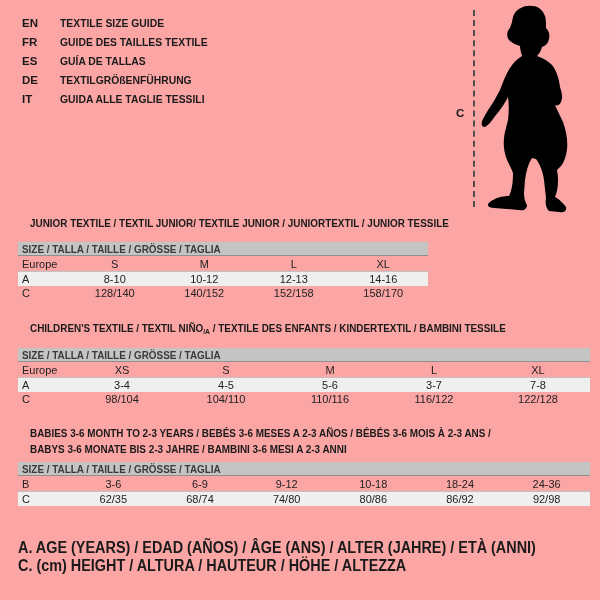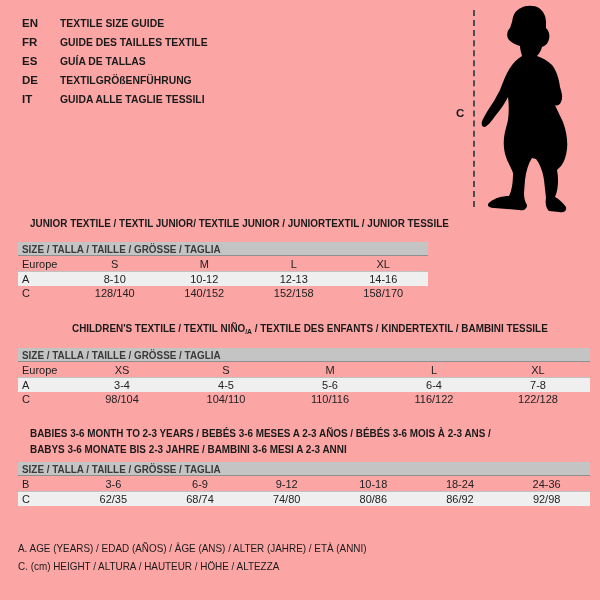--- a/index.html
+++ b/index.html
@@ -16,21 +16,21 @@
   .lang-title{font-size:11.5px;font-weight:700;}
 
   
   .baby-svg{position:absolute;left:480px;top:0;}
   .dash-line{position:absolute;left:473px;top:10px;height:197px;width:0;border-left:2px dashed #4d4d4d;}
   .c-label{position:absolute;left:456px;top:107px;font-size:11.5px;font-weight:700;}
 
   
   .tbl-title{position:absolute;left:30px;font-size:11px;font-weight:700;line-height:16px;white-space:nowrap;}
   .t1-title{top:215px;}
-  .t2-title{top:320px;margin-left:42px;}
+  .t2-title{top:320px;}
   .t3-title{top:425px;}
   .subA{font-size:7.5px;vertical-align:-2px;}
 
   
   .tbl{position:absolute;left:18px;}
   .t1{top:242px;width:410px;}
   .t2{top:348px;width:572px;}
   .t3{top:462px;width:572px;}
   table{border-collapse:collapse;table-layout:fixed;width:100%;}
   td{font-size:11px;height:14px;padding:0;text-align:center;vertical-align:middle;color:#222;}
@@ -38,21 +38,21 @@
   tr.bar td{
     background:#c4c4c4;border-bottom:1px solid #8f8f8f;color:#3a3a3a;
     font-weight:700;text-align:left;padding-left:4px;height:13px;
   }
   tr.rh td{border-bottom:1px solid #c2c2c2;height:15px;}
   td.lab{text-align:left;padding-left:4px;}
   tr.alt td{background:#efefef;}
 
   
   .notes{position:absolute;left:18px;top:539px;}
-  .note-line{font-size:11px;font-weight:400;line-height:18px;white-space:nowrap;}
+  .note-line{font-size:16px;font-weight:700;line-height:18px;white-space:nowrap;}
 </style>
 </head>
 <body>
 
 <div class="page">
 
   <div class="lang-list">
     <div class="lang-row">
       <span class="lang-code">EN</span>
       <span class="lang-title cond">TEXTILE SIZE GUIDE</span>
@@ -167,21 +167,21 @@
           <td>S</td>
           <td>M</td>
           <td>L</td>
           <td>XL</td>
         </tr>
         <tr class="alt">
           <td class="lab">A</td>
           <td>3-4</td>
           <td>4-5</td>
           <td>5-6</td>
-          <td>6-4</td>
+          <td>3-7</td>
           <td>7-8</td>
         </tr>
         <tr>
           <td class="lab">C</td>
           <td>98/104</td>
           <td>104/110</td>
           <td>110/116</td>
           <td>116/122</td>
           <td>122/128</td>
         </tr>

